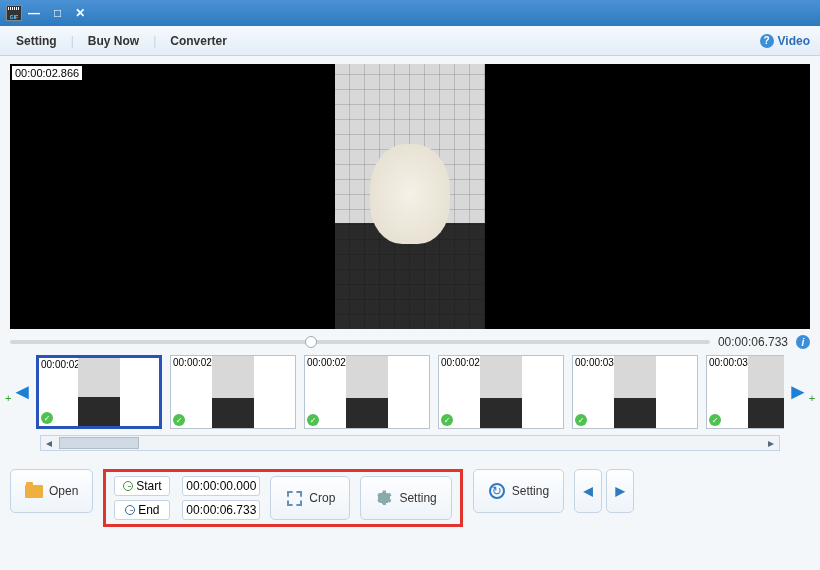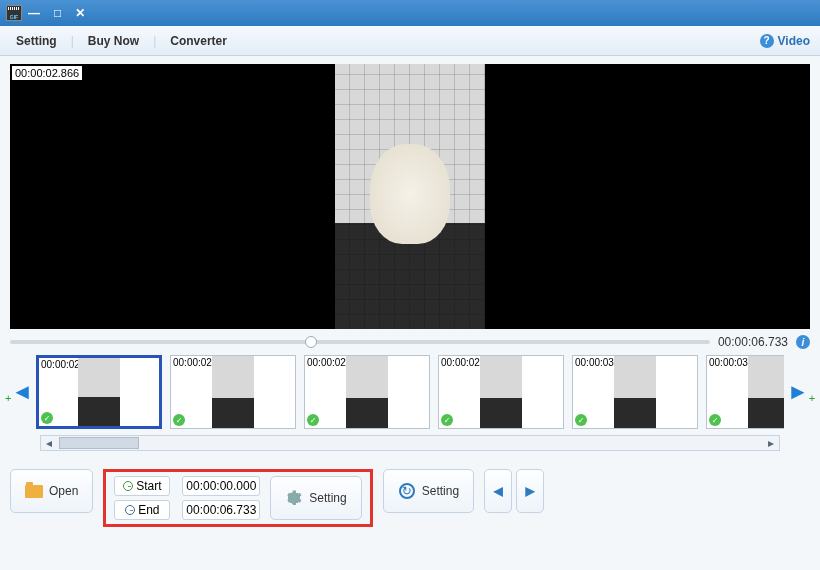--- a/index.html
+++ b/index.html
@@ -172,20 +172,26 @@
       <div class="time-row">
         <div class="time-lbl">
             <span class="clock b"></span>
             <span>End</span>
           </div>
         <div class="time-val">00:00:06.733</div>
       </div>
     </div>
     <div class="tb-btn">
         <span class="i">
+          <span class="i-crop"></span>
+        </span>
+        <span>Crop</span>
+      </div>
+    <div class="tb-btn">
+        <span class="i">
           <span class="i-gear"></span>
         </span>
         <span>Setting</span>
       </div>
   </div>
 
   <div class="tb-btn">
       <span class="i">
         <span class="i-conv"></span>
       </span>

